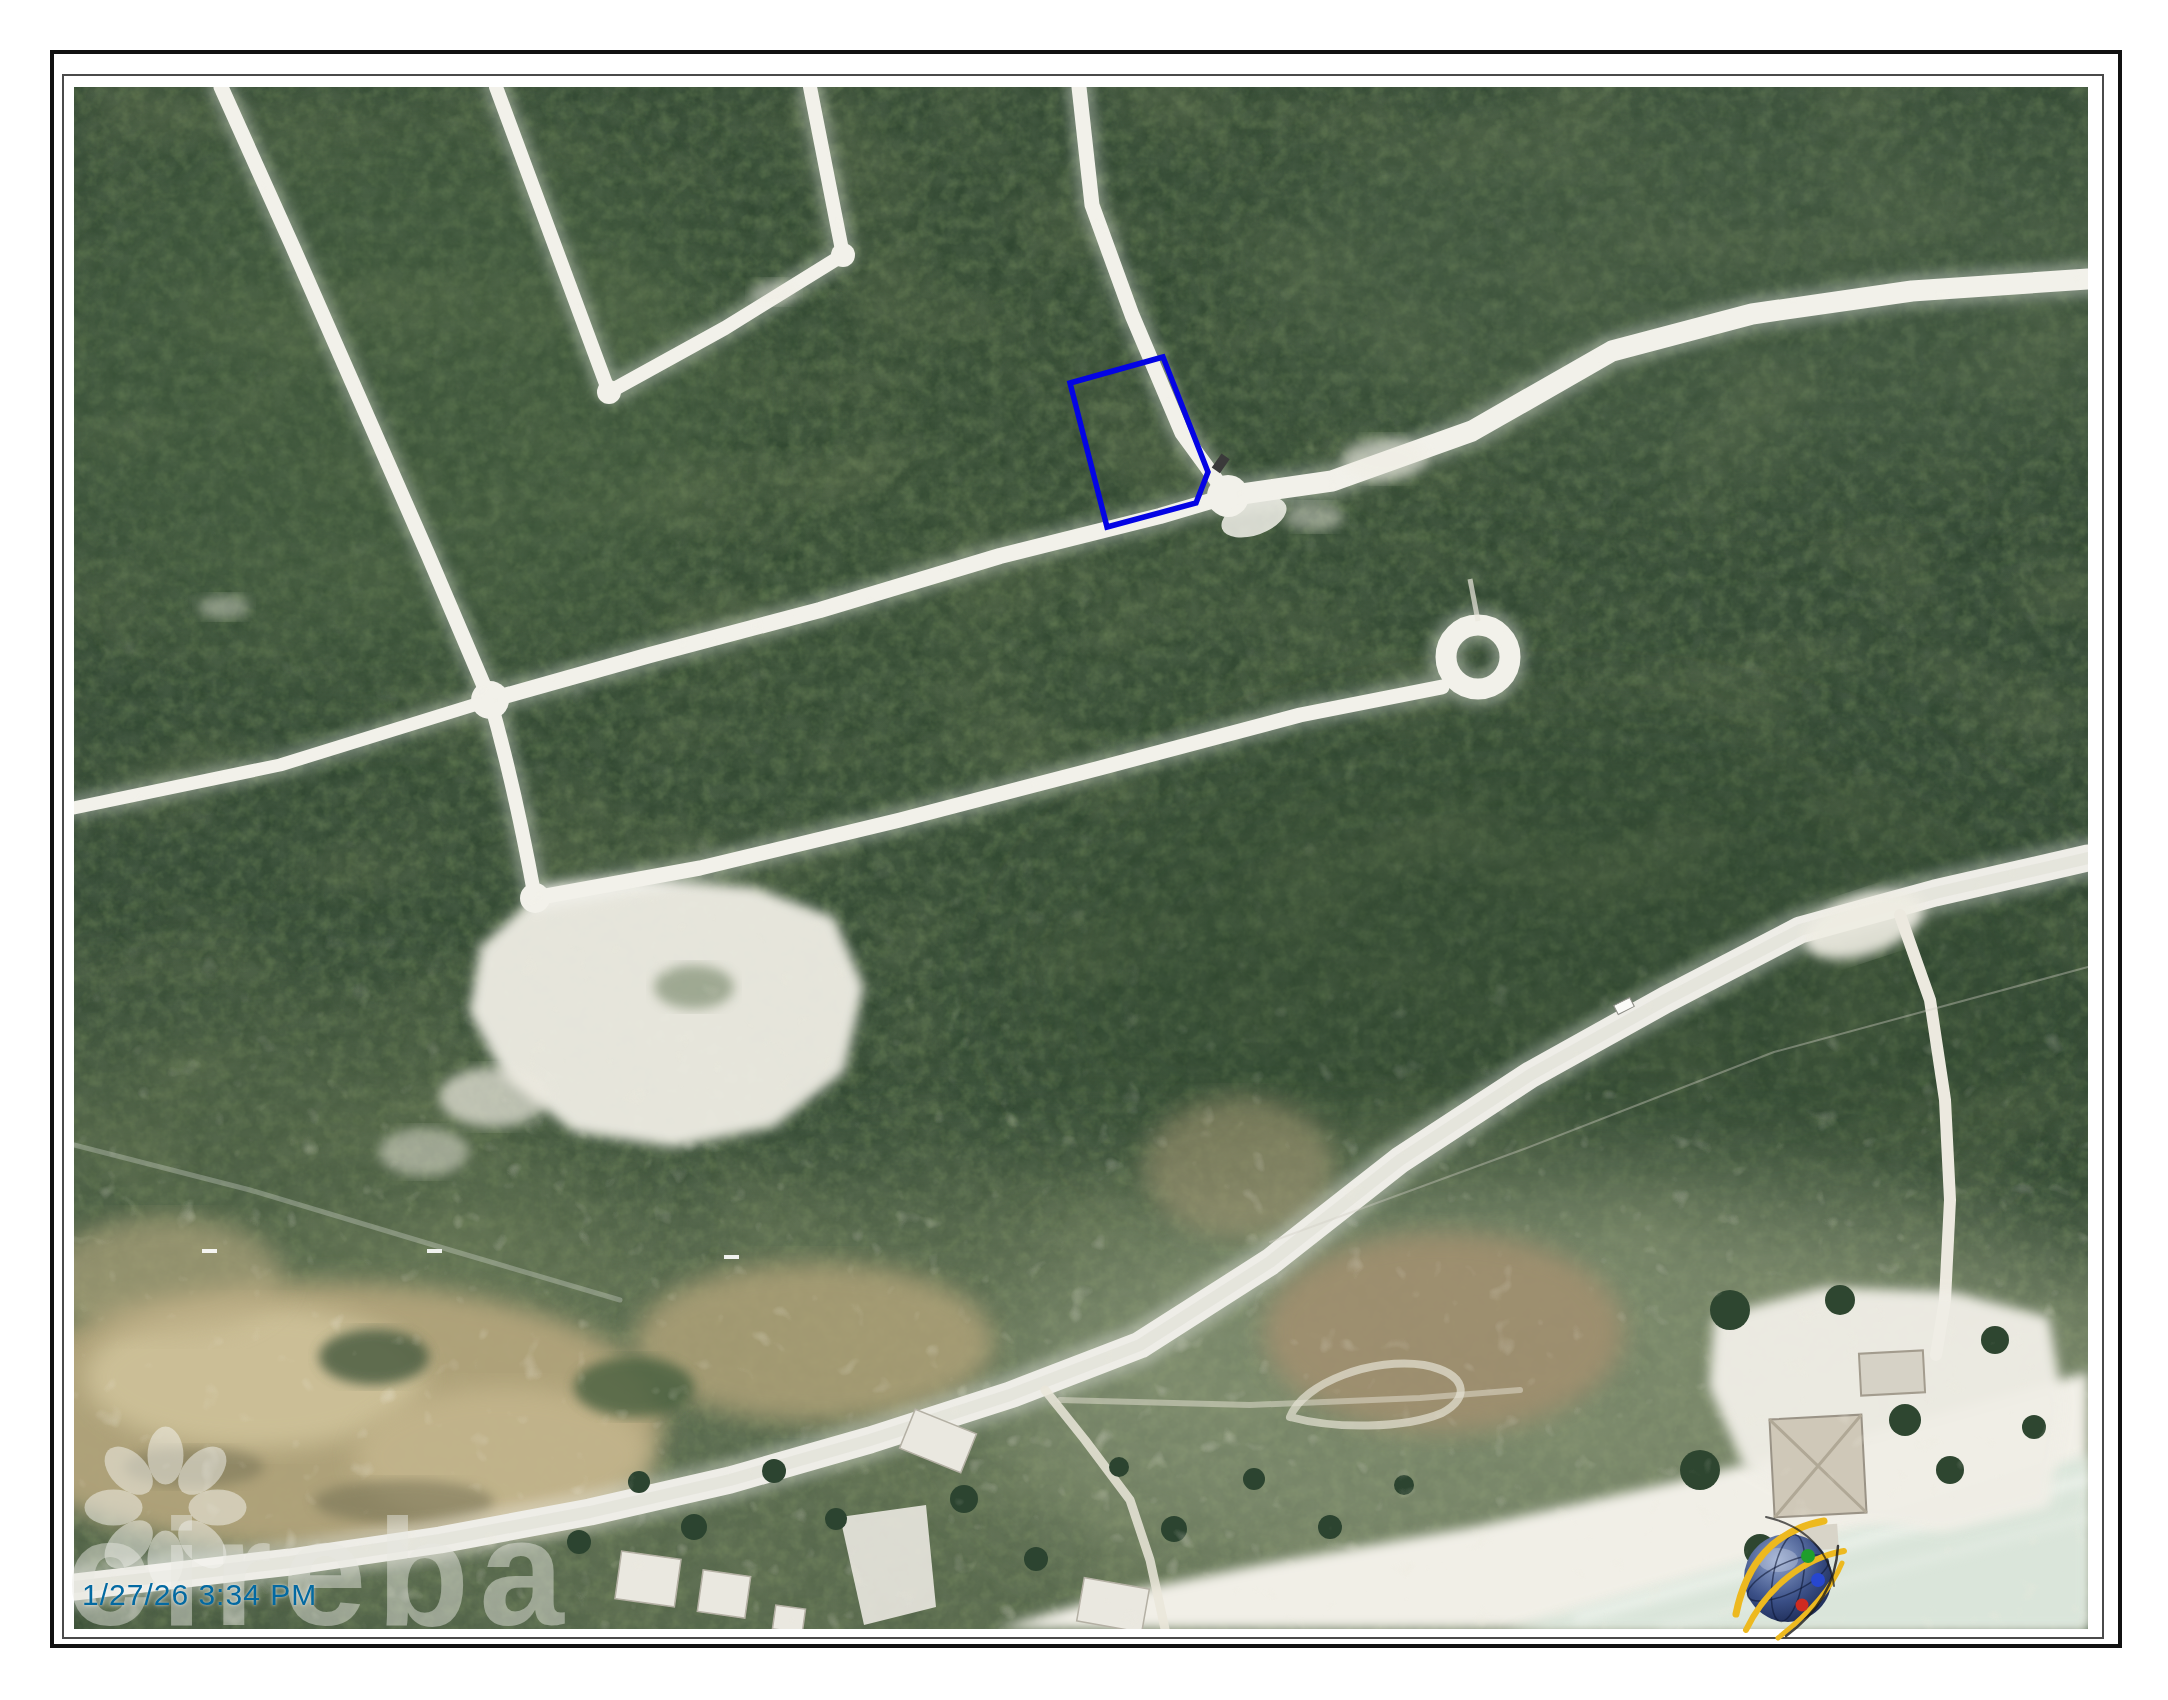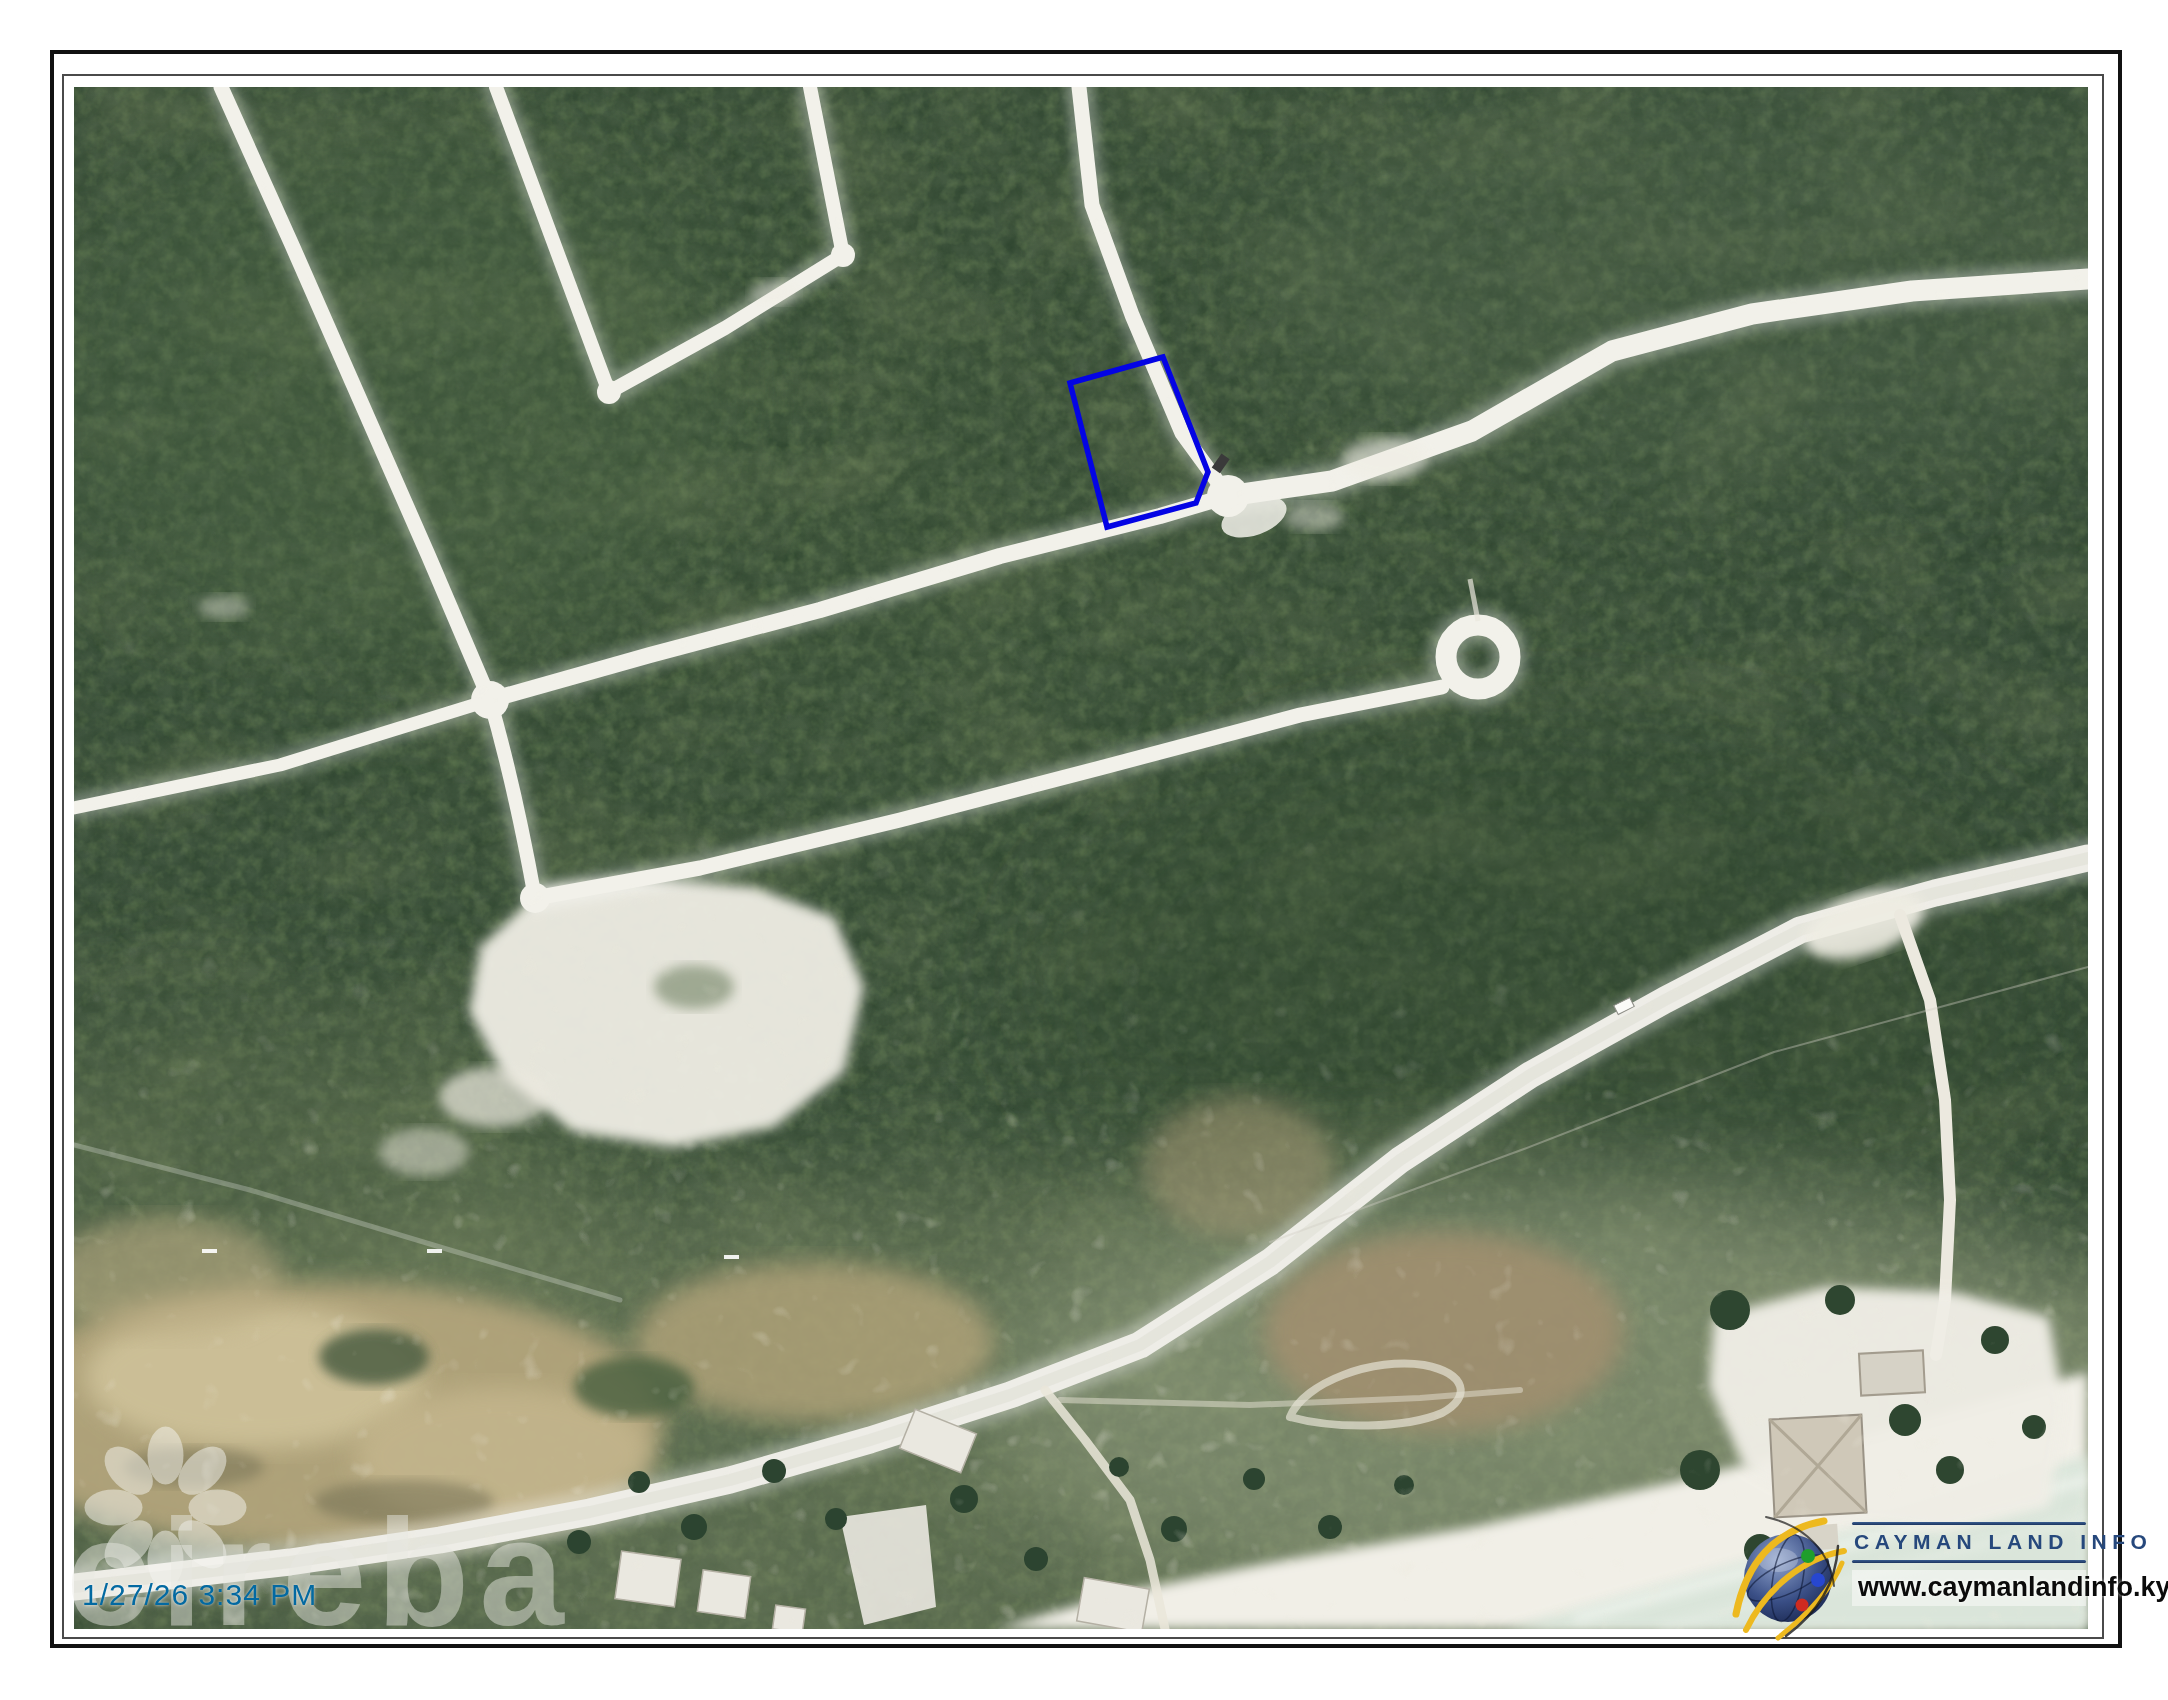--- a/index.html
+++ b/index.html
@@ -287,21 +287,15 @@
           <path d="M18,122 C38,80 76,50 116,43" stroke="#edb91f" stroke-width="6"></path>
           <path d="M50,130 C78,108 102,84 114,55" stroke="#edb91f" stroke-width="5"></path>
           <path d="M58,128 C90,104 108,76 110,38" stroke="#1a1a1a" stroke-width="2.5" opacity="0.8"></path>
           <path d="M38,9 C78,18 102,44 106,78" stroke="#1a1a1a" stroke-width="2" opacity="0.7"></path>
         </g>
         <circle cx="80" cy="48" r="7" fill="#1f9e2c"></circle>
         <circle cx="90" cy="72" r="7" fill="#2747d0"></circle>
         <circle cx="74" cy="97" r="6.5" fill="#ce2b20"></circle>
       </svg>
     </div>
-    <div class="logo-text">
-      <div class="logo-line"></div>
-      <div class="logo-title">CAYMAN LAND INFO</div>
-      <div class="logo-line"></div>
-      <div class="logo-url">www.caymanlandinfo.ky</div>
-    </div>
   </div>
 
 </div>
 
 </body></html>

